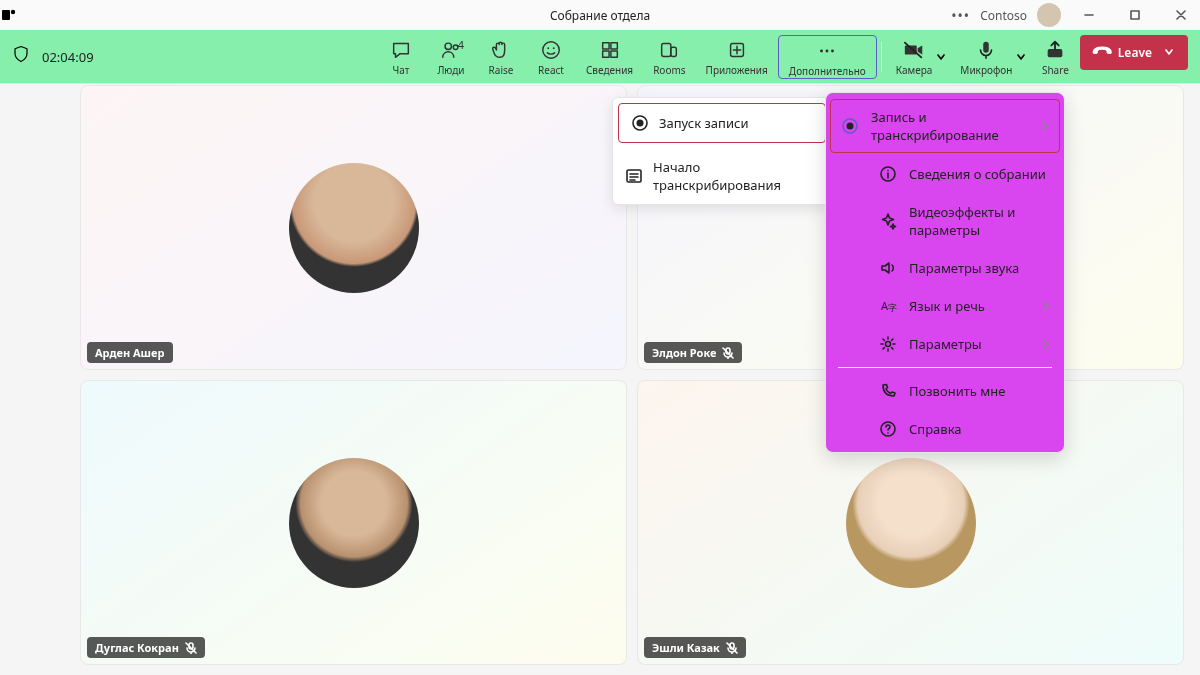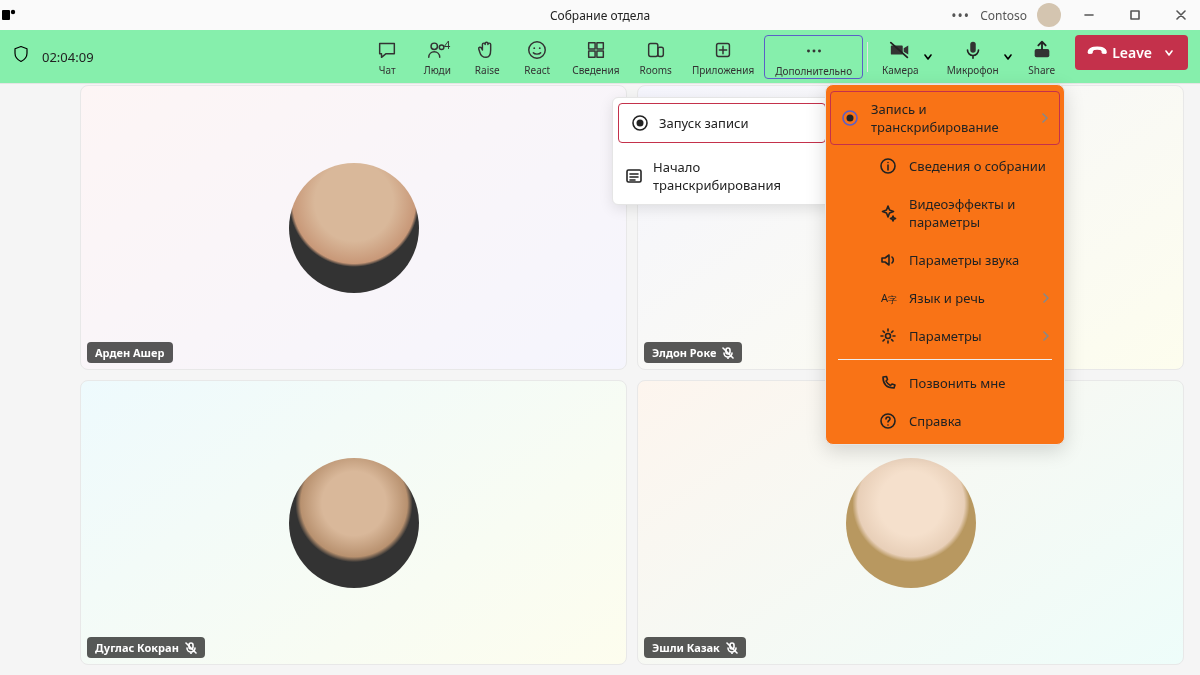--- a/index.html
+++ b/index.html
@@ -20,21 +20,21 @@
   .toolbar { height: 54px; background: #86efac; border-bottom: 1px solid #e5e5e5; display: flex; align-items: center; padding: 0 12px; }
   .shield { margin-right: 12px; }
   .timer { font-size: 13px; color: #222; }
   .toolbar-center { margin-left: auto; display: flex; align-items: flex-start; }
   .tbtn { display: flex; flex-direction: column; align-items: center; justify-content: flex-start; padding: 4px 10px; min-width: 50px; color: #333; font-size: 10px; position: relative; height: 44px; }
   .tbtn-icon { width: 22px; height: 22px; display: flex; align-items: center; justify-content: center; margin-bottom: 2px; }
   .tbtn.sel { border: 1px solid #5b5fc7; border-radius: 4px; }
   .people-count { position: absolute; top: 2px; right: 12px; font-size: 11px; }
   .div-v { width: 1px; height: 30px; background: #e5e5e5; margin: 0 4px; align-self: center; }
   .chev-d { margin-left: -6px; margin-right: 4px; align-self: flex-start; padding-top: 10px; }
-  .leave-btn { background: #c4314b; color: #fff; border-radius: 4px; padding: 8px 14px; display: flex; align-items: center; gap: 6px; font-size: 14px; font-weight: 600; margin-left: 8px; }
+  .leave-btn { background: #c4314b; color: #fff; border-radius: 4px; padding: 8px 14px; display: flex; align-items: center; gap: 6px; font-size: 12px; font-weight: 600; }
   .leave-btn::before { content: "📞"; font-size: 14px; filter: grayscale(1) brightness(5); transform: rotate(135deg); }
   .leave-chev { margin-left: 6px; }
 
   
   .grid { position: absolute; top: 85px; left: 80px; right: 16px; bottom: 10px; display: grid; grid-template-columns: 1fr 1fr; grid-template-rows: 1fr 1fr; gap: 10px; }
   .tile { position: relative; border-radius: 8px; border: 1px solid #e8e8e8; display: flex; align-items: center; justify-content: center; overflow: hidden; font-weight: bold; }
   .tile.g1 { background: linear-gradient(145deg, #fdf5f5, #f5f5fd); }
   .tile.g2 { background: linear-gradient(145deg, #f5f5fd, #fdfdee); }
   .tile.g3 { background: linear-gradient(145deg, #eefafd, #fdfdee); }
   .tile.g4 { background: linear-gradient(145deg, #fdf5ee, #eefdfa); }
@@ -46,21 +46,21 @@
   .name-tag { position: absolute; left: 6px; bottom: 6px; background: rgba(0,0,0,0.65); color: #fff; font-size: 11px; padding: 3px 8px; border-radius: 4px; display: flex; align-items: center; gap: 6px; }
   .mic-off { width: 12px; height: 12px; }
 
   
   .submenu { position: absolute; top: 97px; left: 612px; width: 220px; background: #fff; border: 1px solid #e5e5e5; border-radius: 6px; box-shadow: 0 4px 14px rgba(0,0,0,0.1); z-index: 20; overflow: hidden; }
   .sm-item { display: flex; align-items: center; gap: 10px; padding: 10px 12px; font-size: 13px; color: #222; }
   .sm-item.hi { border: 1.5px solid #c4314b; border-radius: 4px; margin: 5px; }
   .sm-icon { width: 18px; height: 18px; flex-shrink: 0; display: flex; align-items: center; justify-content: center; }
 
   
-  .more-menu { position: absolute; top: 84px; right: 135px; width: 240px; background: #f97316; border: 1px solid #e5e5e5; border-radius: 8px; box-shadow: 0 6px 20px rgba(0,0,0,0.15); z-index: 30; padding: 4px 0; }
+  .more-menu { position: absolute; top: 92px; right: 135px; width: 240px; background: #d946ef; border: 1px solid #e5e5e5; border-radius: 8px; box-shadow: 0 6px 20px rgba(0,0,0,0.15); z-index: 30; padding: 4px 0; }
   .mm-item { display: flex; align-items: center; gap: 12px; padding: 10px 14px; font-size: 13px; color: #222; position: relative; margin-left: 39px; }
   .mm-item.hi { border: 1.5px solid #c4314b; border-radius: 4px; margin: 2px 4px; padding: 8px 10px; }
   .mm-icon { width: 18px; height: 18px; flex-shrink: 0; display: flex; align-items: center; justify-content: center; }
   .mm-chev { margin-left: auto; color: #888; }
   .mm-div { height: 1px; background: #eee; margin: 4px 12px; }
 
   svg { stroke: currentColor; fill: none; stroke-width: 1.6; stroke-linecap: round; stroke-linejoin: round; }
   .filled { fill: currentColor; stroke: none; }
 </style>
 </head>

